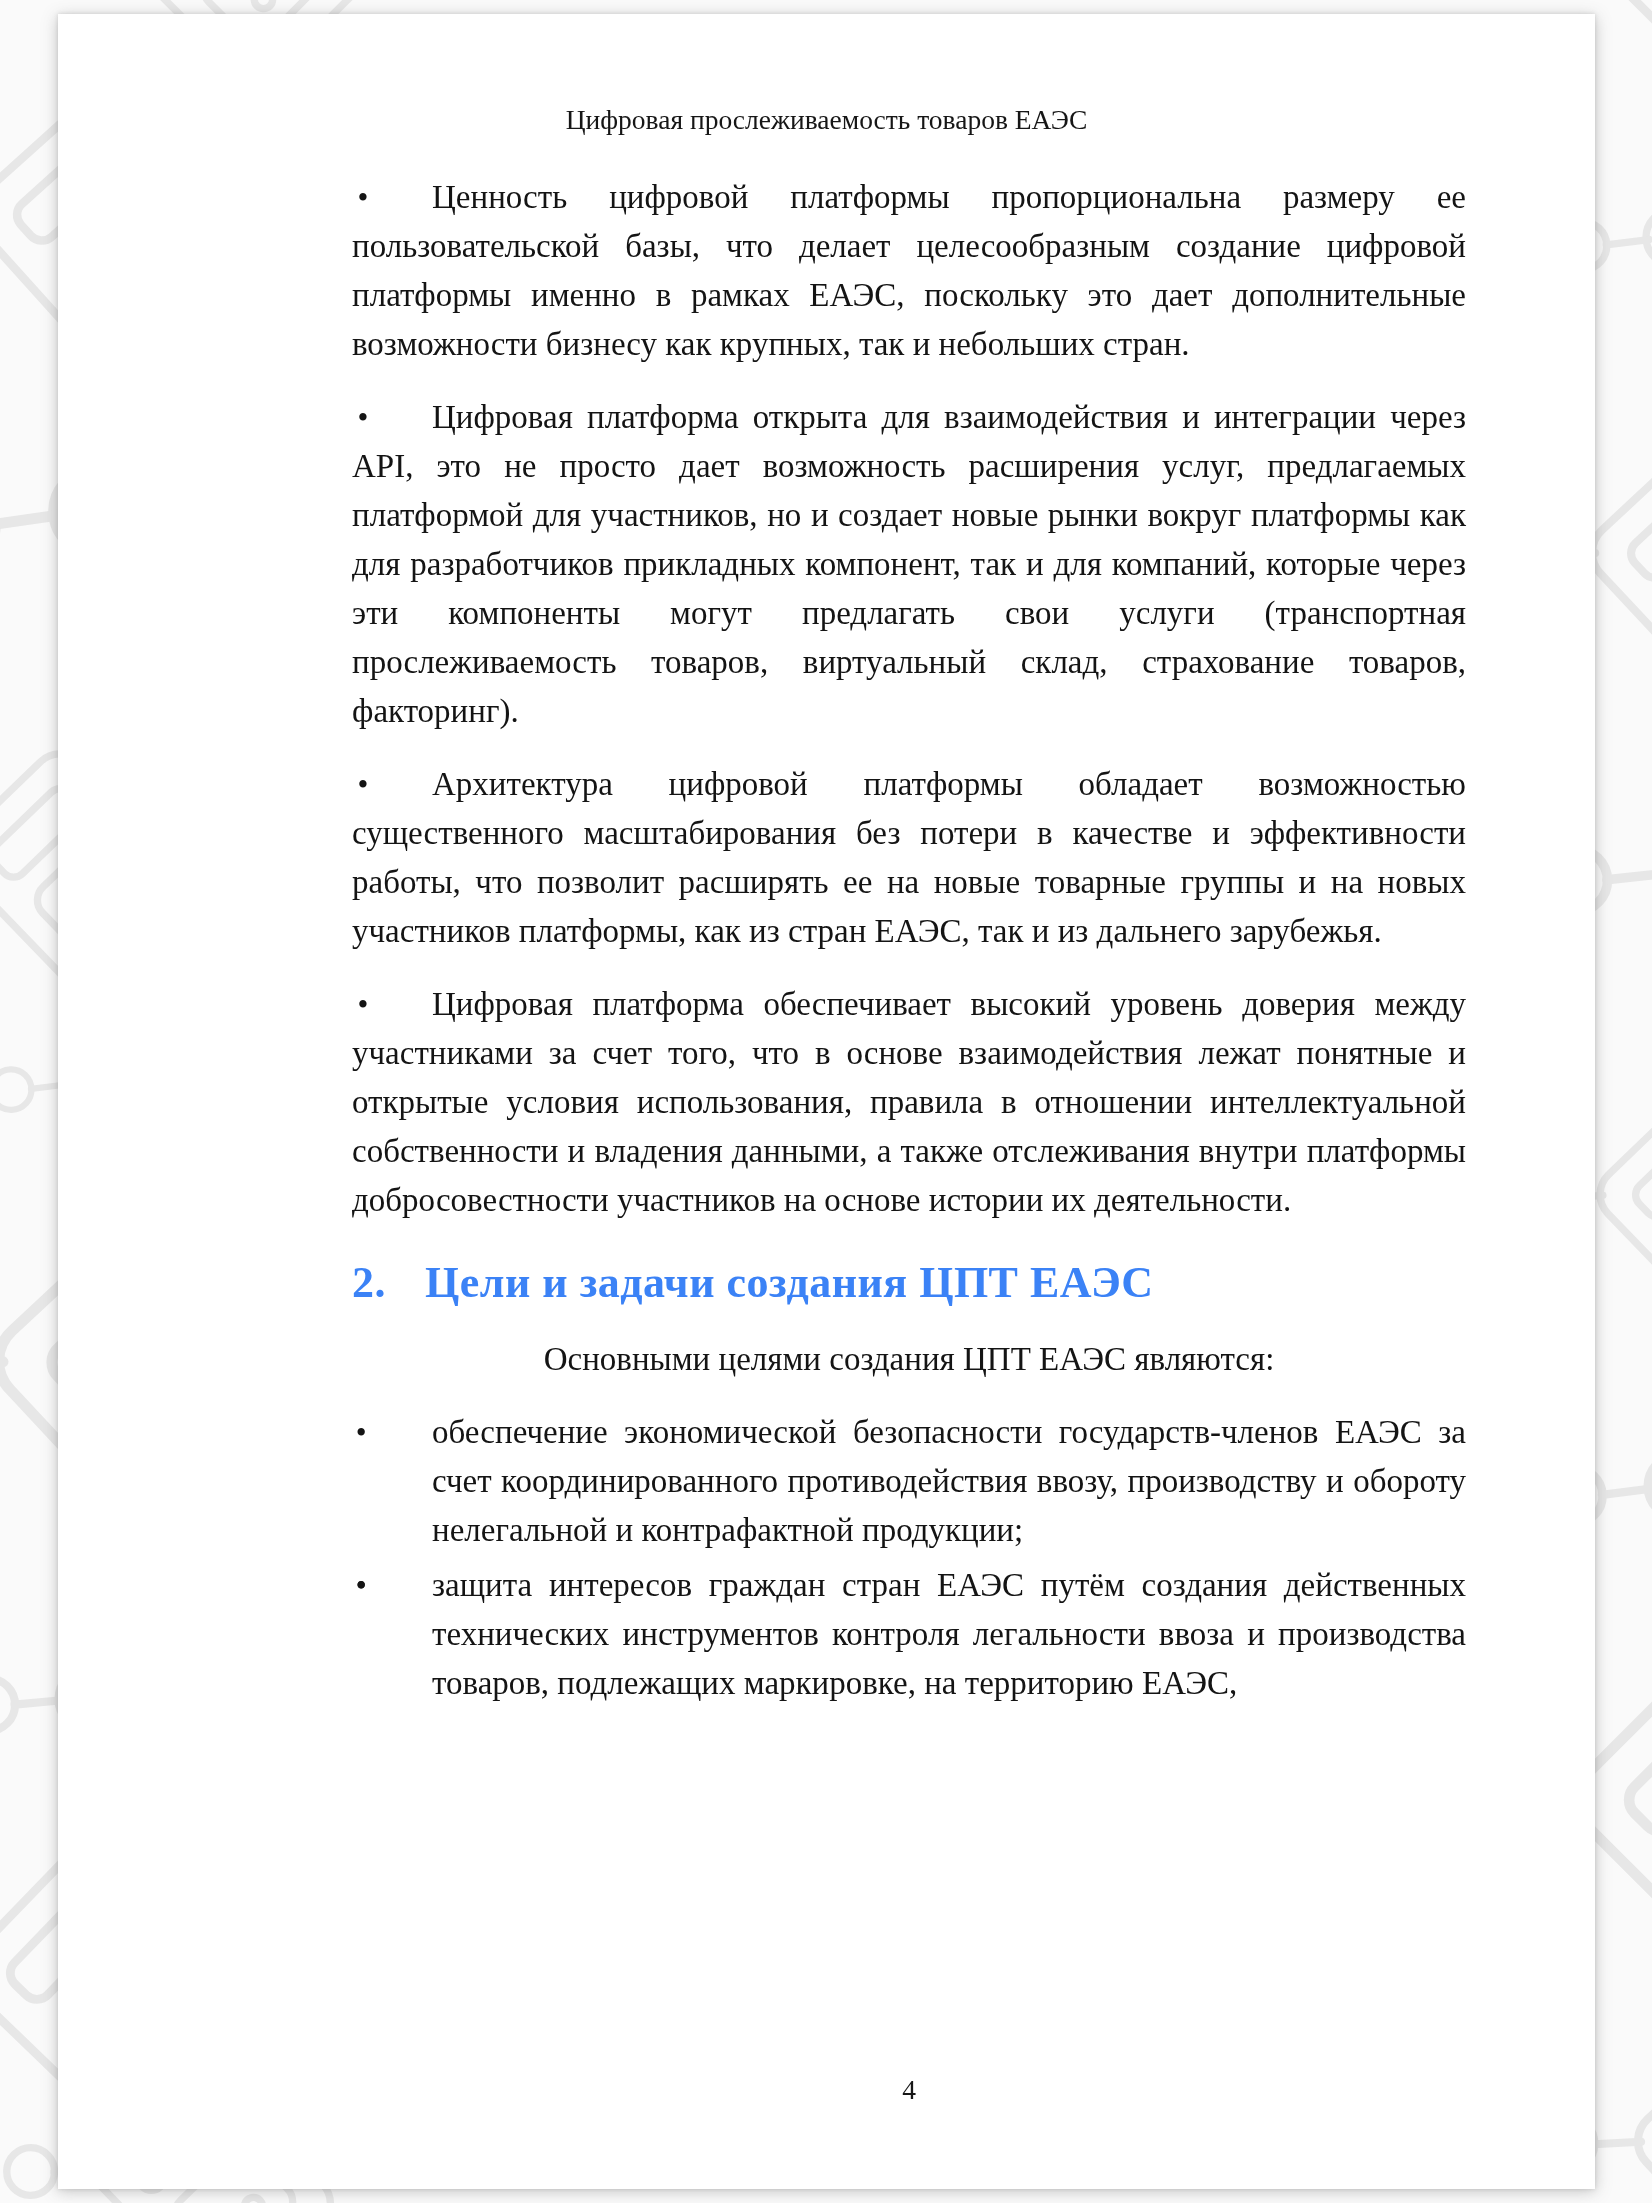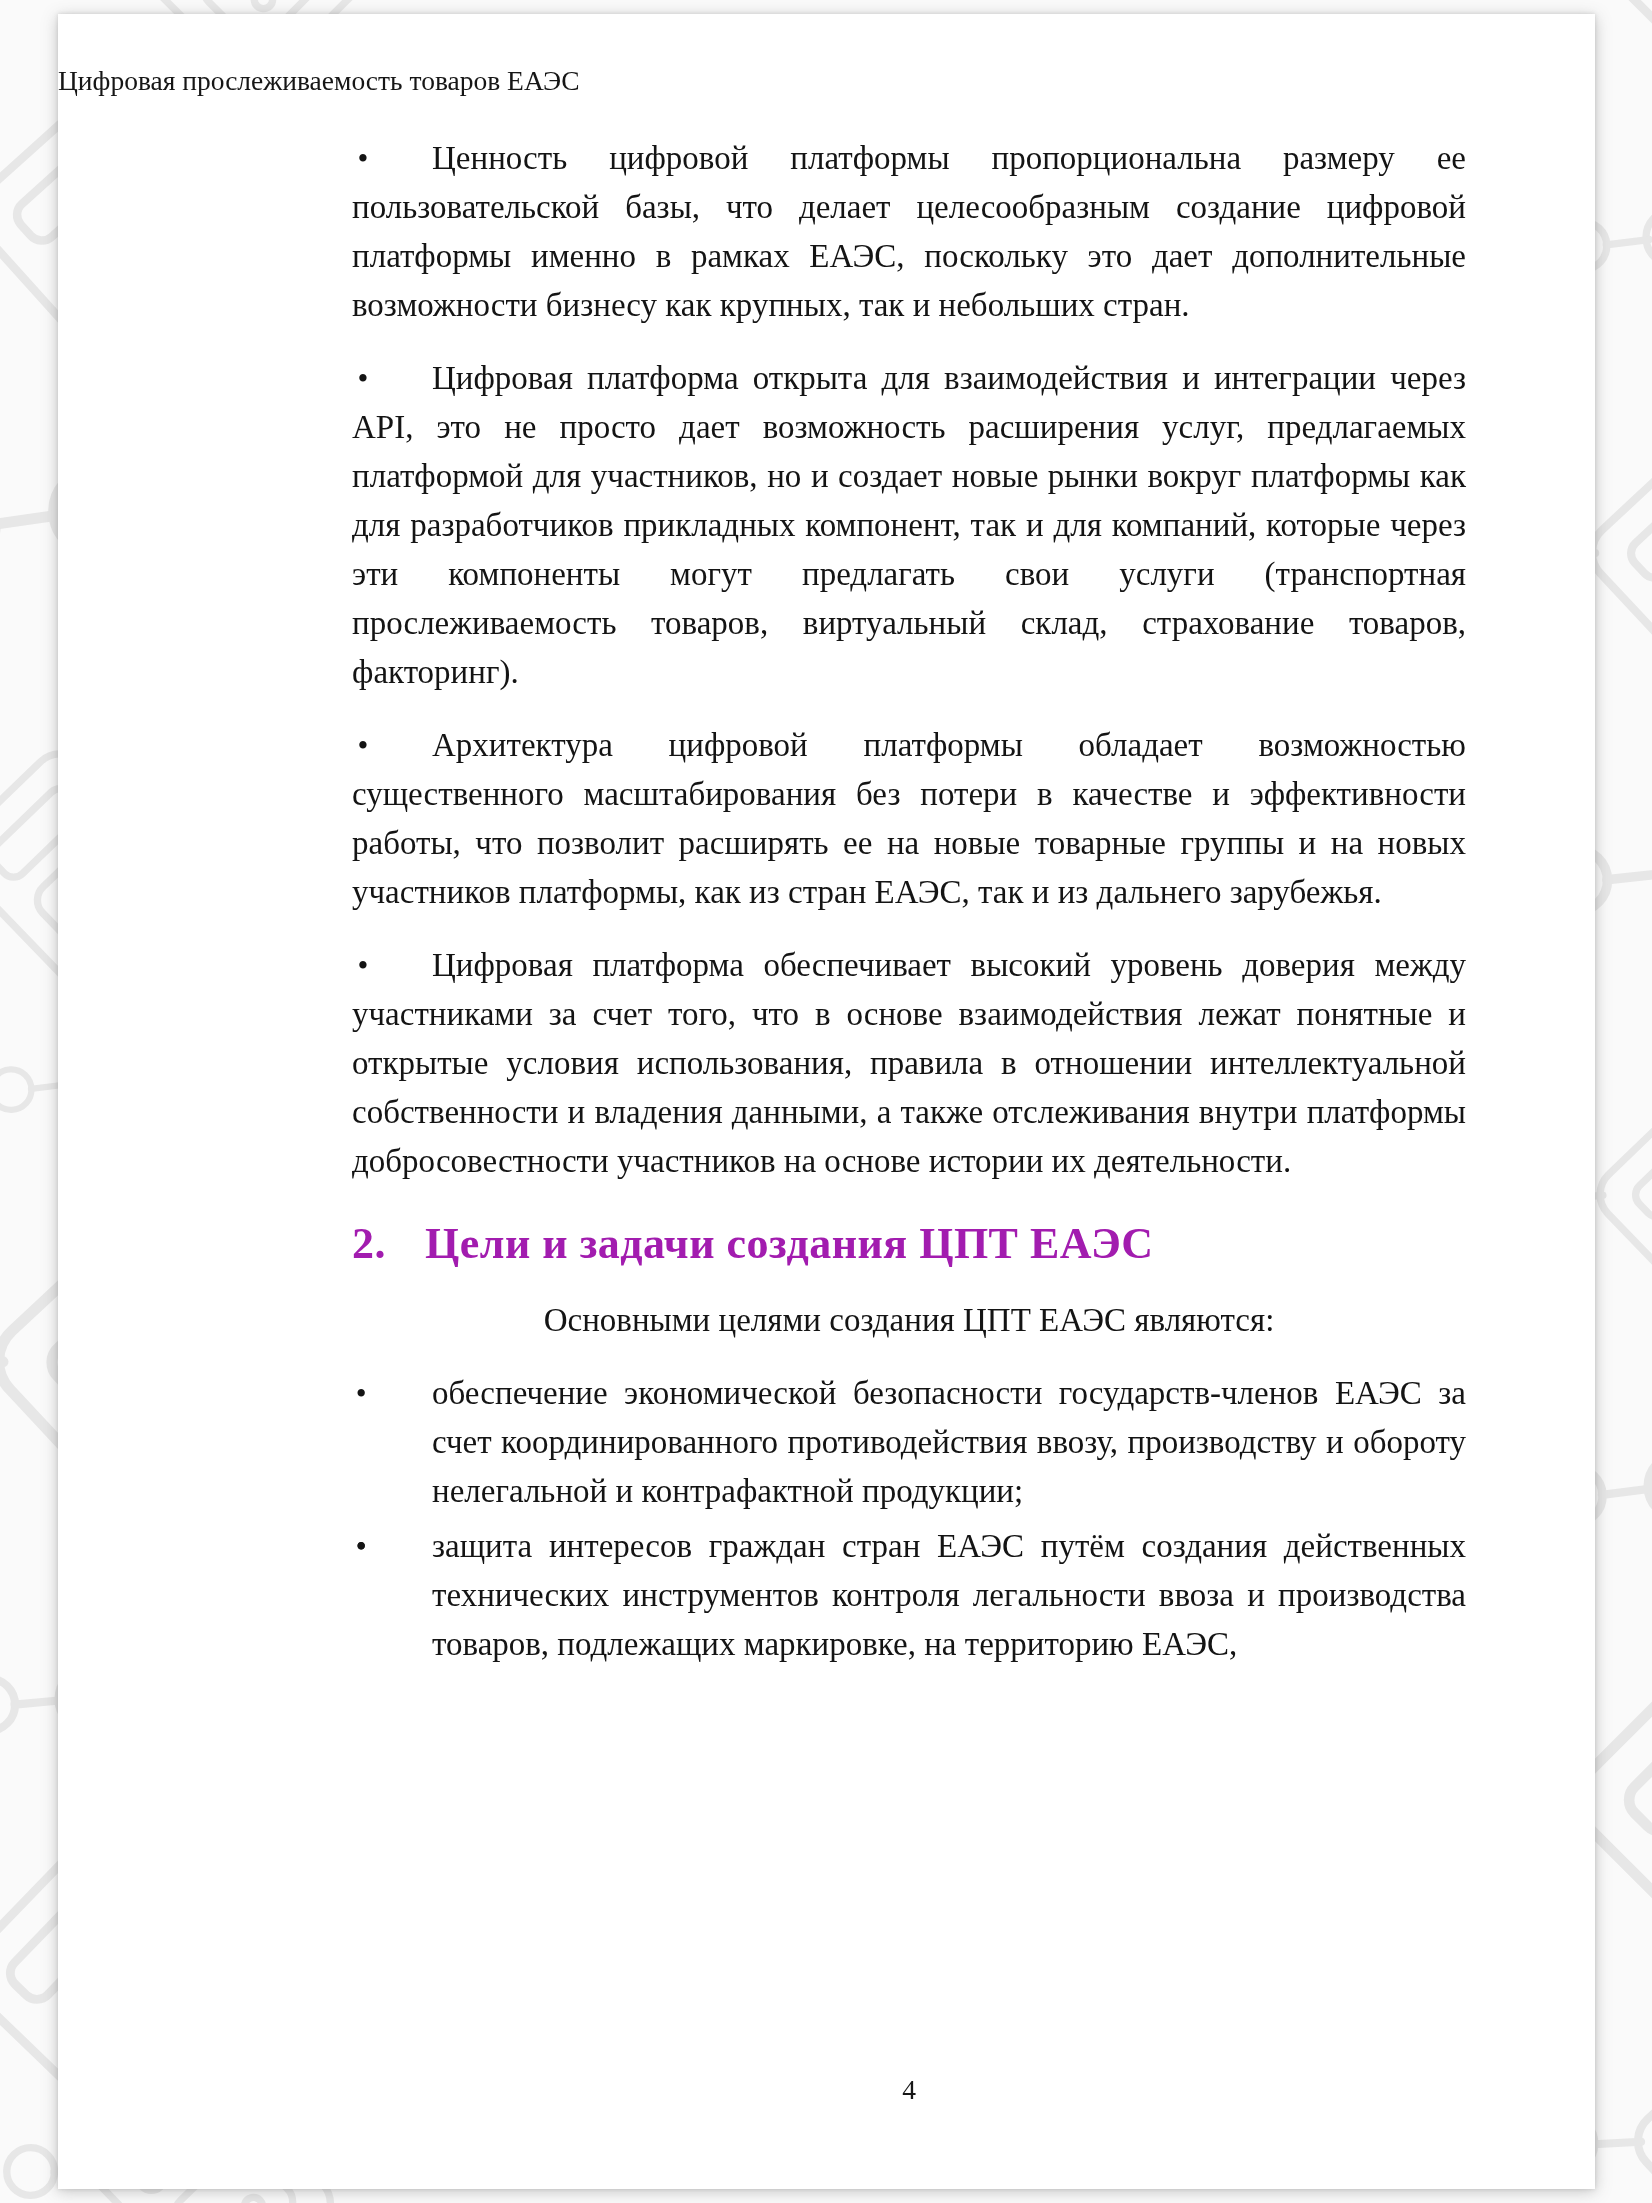--- a/index.html
+++ b/index.html
@@ -13,22 +13,22 @@
   .pattern{
     position:absolute;left:0;top:0;width:1653px;height:2204px;
     color:#e7e7e7;
   }
   .page{
     position:absolute;left:58px;top:13.8px;width:1537px;height:2175px;
     background:#ffffff;
     box-shadow:0 2.8px 14.7px rgba(90,90,90,.35), 0 0 3.7px rgba(120,120,120,.25);
   }
   .running-header{
-    margin-top:50px;
-    text-align:left;
+    margin-top:89px;
+    text-align:center;
     font-size:27.5px;line-height:33px;
     color:#161616;
   }
   .content{
     margin-left:294px;margin-right:129px;
     color:#141414;
   }
   .bp{
     margin:24px 0 0 0;
     font-size:33px;line-height:49px;
@@ -115,21 +115,21 @@
   <div class="content">
 
     <p class="bp first"><span class="b">•</span><span>Ценность цифровой платформы пропорциональна размеру ее пользовательской базы, что делает целесообразным создание цифровой платформы именно в рамках ЕАЭС, поскольку это дает дополнительные возможности бизнесу как крупных, так и небольших стран.</span></p>
 
     <p class="bp"><span class="b">•</span><span>Цифровая платформа открыта для взаимодействия и интеграции через API, это не просто дает возможность расширения услуг, предлагаемых платформой для участников, но и создает новые рынки вокруг платформы как для разработчиков прикладных компонент, так и для компаний, которые через эти компоненты могут предлагать свои услуги (транспортная прослеживаемость товаров, виртуальный склад, страхование товаров, факторинг).</span></p>
 
     <p class="bp"><span class="b">•</span><span>Архитектура цифровой платформы обладает возможностью существенного масштабирования без потери в качестве и эффективности работы, что позволит расширять ее на новые товарные группы и на новых участников платформы, как из стран ЕАЭС, так и из дальнего зарубежья.</span></p>
 
     <p class="bp"><span class="b">•</span><span>Цифровая платформа обеспечивает высокий уровень доверия между участниками за счет того, что в основе взаимодействия лежат понятные и открытые условия использования, правила в отношении интеллектуальной собственности и владения данными, а также отслеживания внутри платформы добросовестности участников на основе истории их деятельности.</span></p>
 
-    <div class="heading" style="color: #a21caf;">
+    <div class="heading" style="color: #3b82f6;">
       <span class="hnum">2.</span><span class="htitle">Цели и задачи создания ЦПТ ЕАЭС</span>
     </div>
 
     <p class="intro">Основными целями создания ЦПТ ЕАЭС являются:</p>
 
     <div class="goal first"><span class="b">•</span><span>обеспечение экономической безопасности государств-членов ЕАЭС за счет координированного противодействия ввозу, производству и обороту нелегальной и контрафактной продукции;</span></div>
 
     <div class="goal"><span class="b">•</span></div>
 
     <div class="goal"><span class="b">•</span><span>защита интересов граждан стран ЕАЭС путём создания действенных технических инструментов контроля легальности ввоза и производства товаров, подлежащих маркировке, на территорию ЕАЭС,</span></div>

